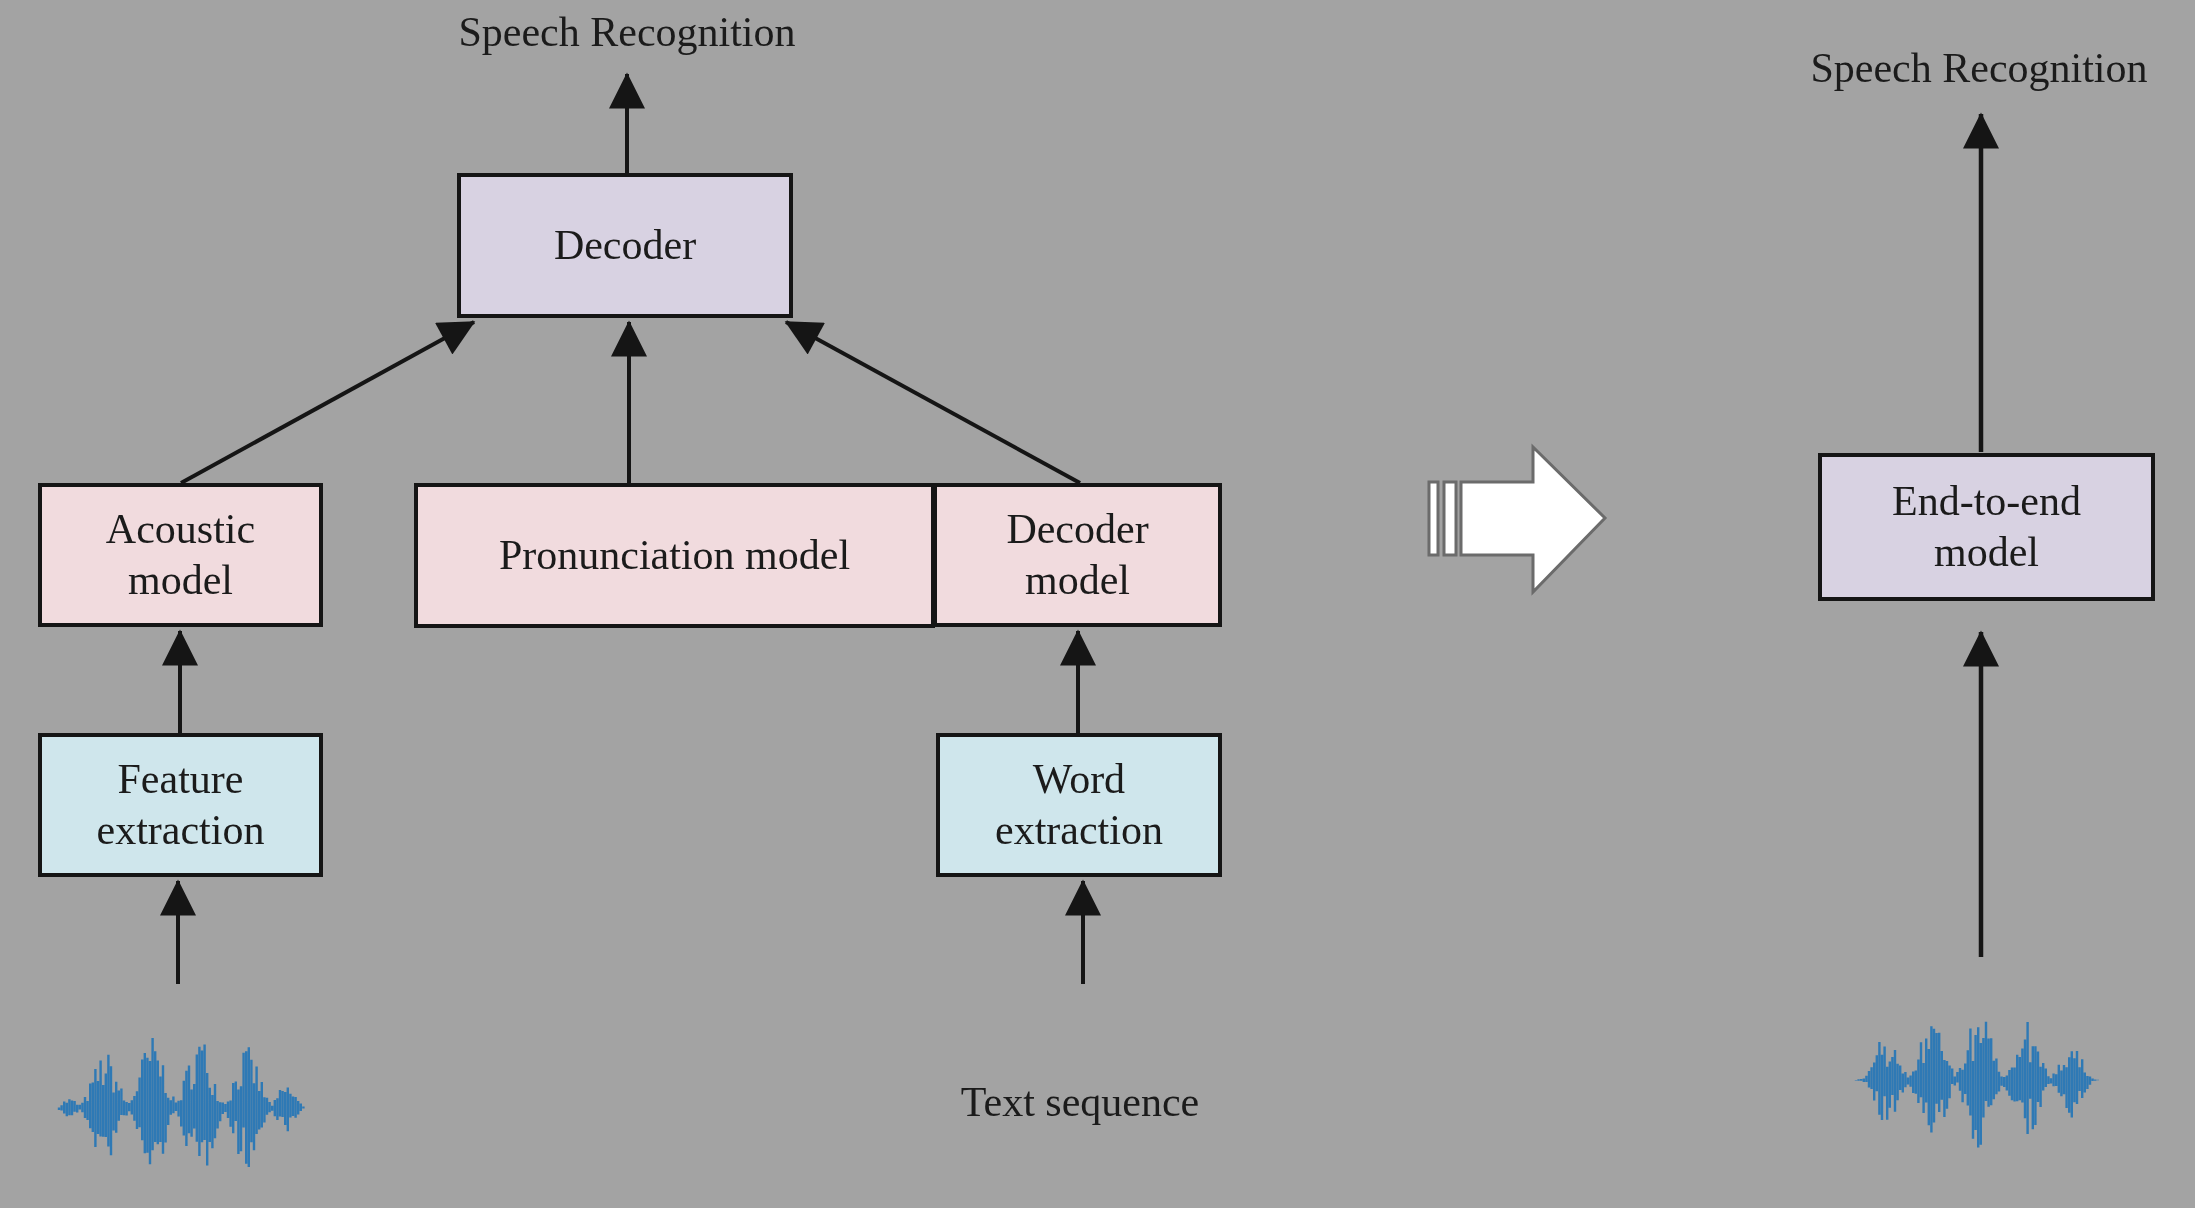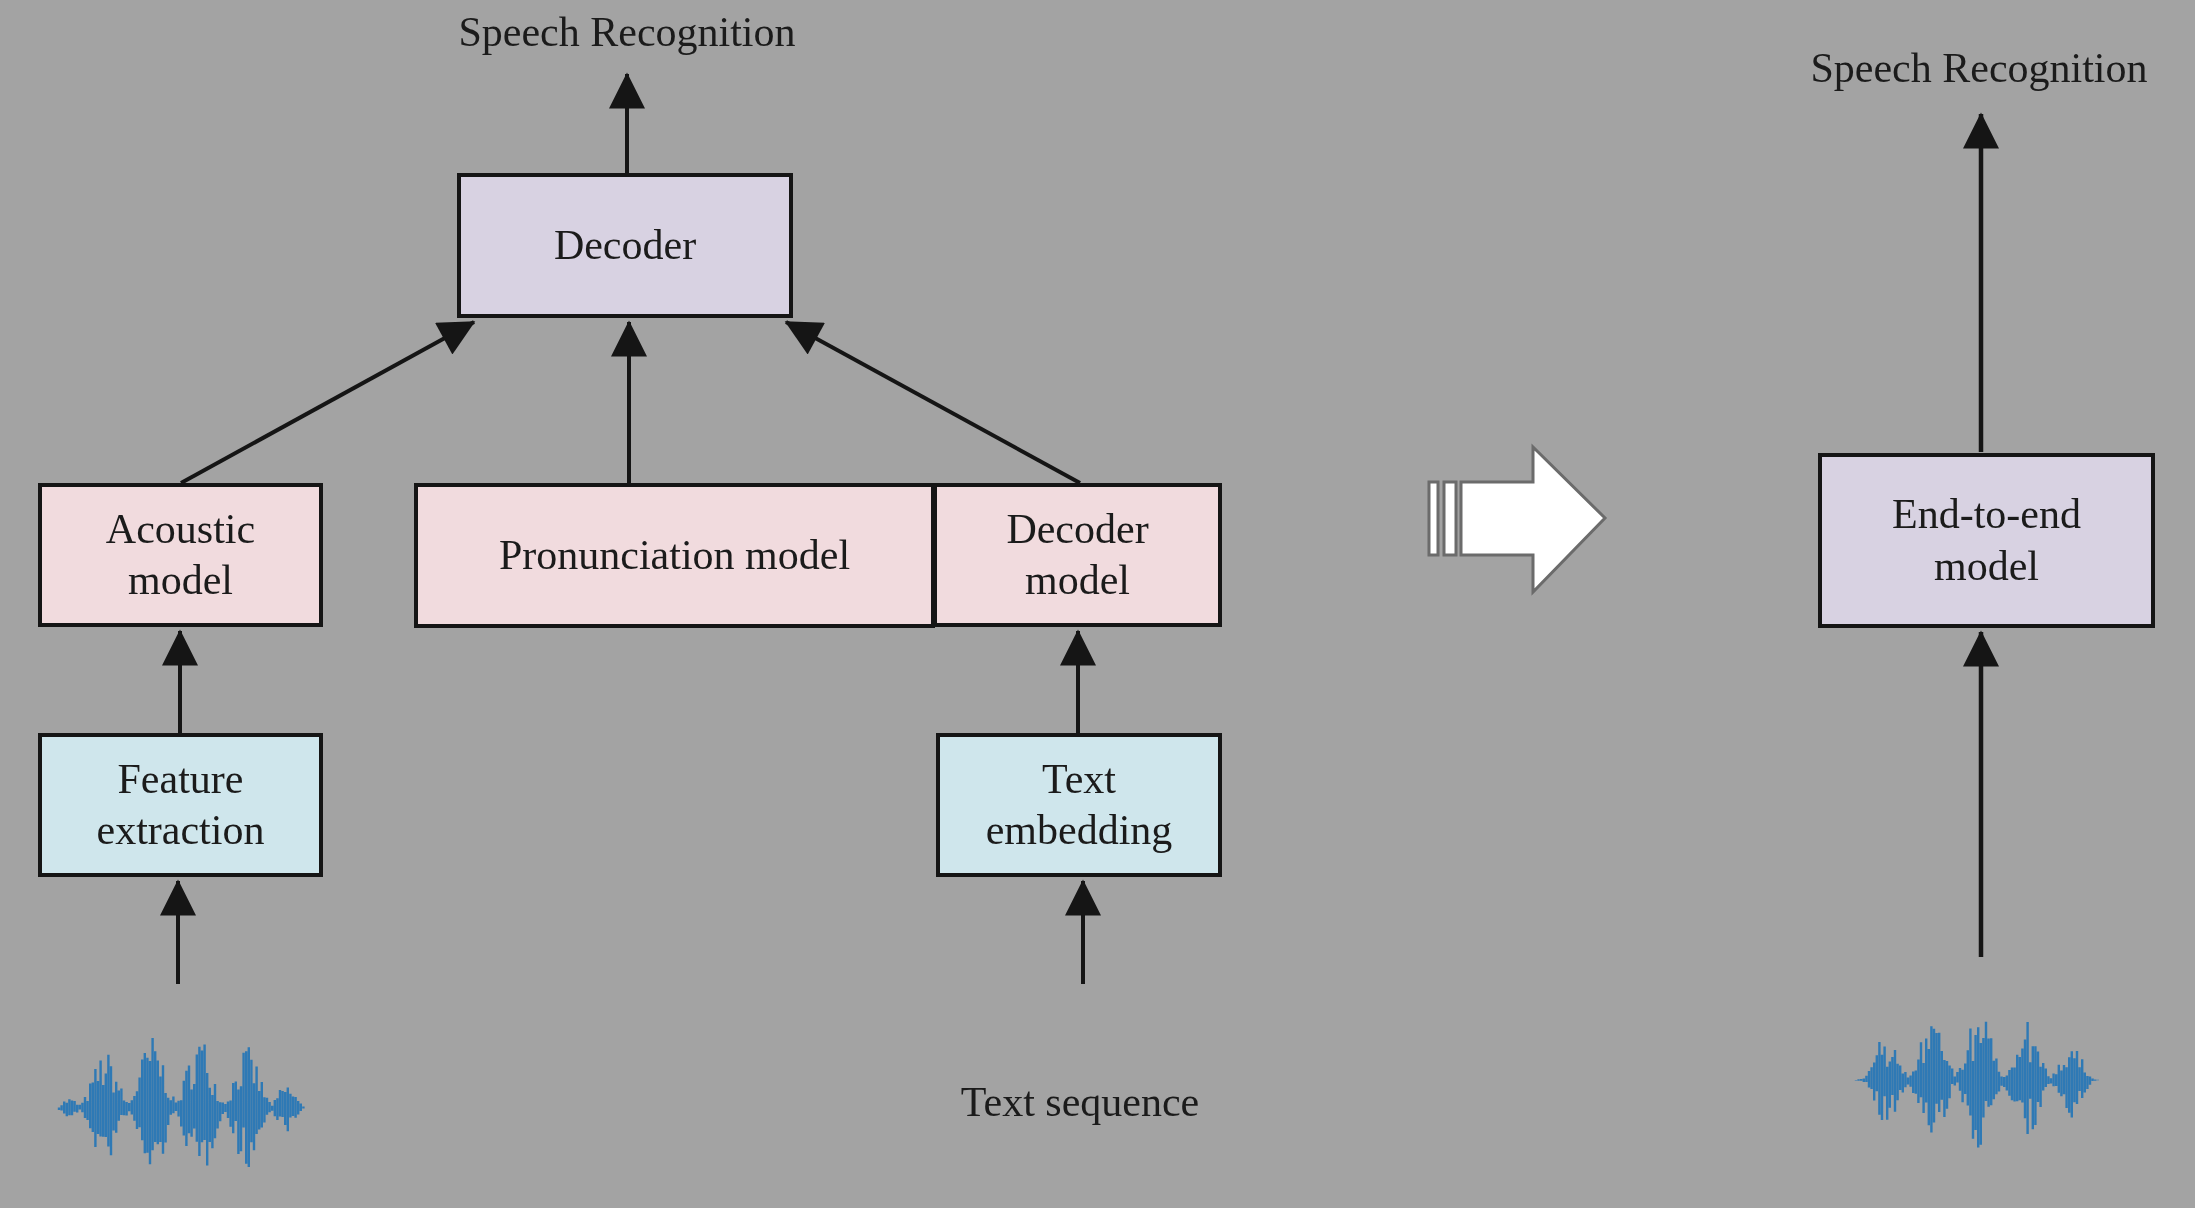--- a/index.html
+++ b/index.html
@@ -39,21 +39,21 @@
     font-size:42px;line-height:1.15;
     color:var(--c-text);
     white-space:nowrap;
   }
   .decoder-box      {left:457px; top:173px; width:336px; height:145px;}
   .acoustic-box     {left:38px;  top:483px; width:285px; height:144px;justify-content:center;}
   .pronunciation-box{left:414px; top:483px; width:521px; height:145px;}
   .language-box     {left:933px; top:483px; width:289px; height:144px;}
   .feature-box      {left:38px;  top:733px; width:285px; height:144px;}
   .embedding-box    {left:936px; top:733px; width:286px; height:144px;}
-  .e2e-box          {left:1818px;top:453px; width:337px; height:175px;}
+  .e2e-box          {left:1818px;top:453px; width:337px; height:148px;}
   .label-inner{display:block;width:100%;padding:0 14px;}
   .title-left  {left:377px;  top:8px;    width:500px;}
   .title-right {left:1729px; top:44px;   width:500px;}
   .text-seq    {left:880px;  top:1078px; width:400px;}
 </style>
 </head>
 <body>
 
 <div id="stage">
 
@@ -99,20 +99,20 @@
   <div class="box pink pronunciation-box">
     <span class="label-inner">Pronunciation model</span>
   </div>
   <div class="box pink language-box">
     <span class="label-inner">Decoder model</span>
   </div>
   <div class="box blue feature-box">
     <span class="label-inner">Feature extraction</span>
   </div>
   <div class="box blue embedding-box">
-    <span class="label-inner">Text embedding</span>
+    <span class="label-inner">Word extraction</span>
   </div>
 
   <div class="box lavender e2e-box">
     <span class="label-inner">End-to-end model</span>
   </div>
 
 </div>
 
 </body></html>

